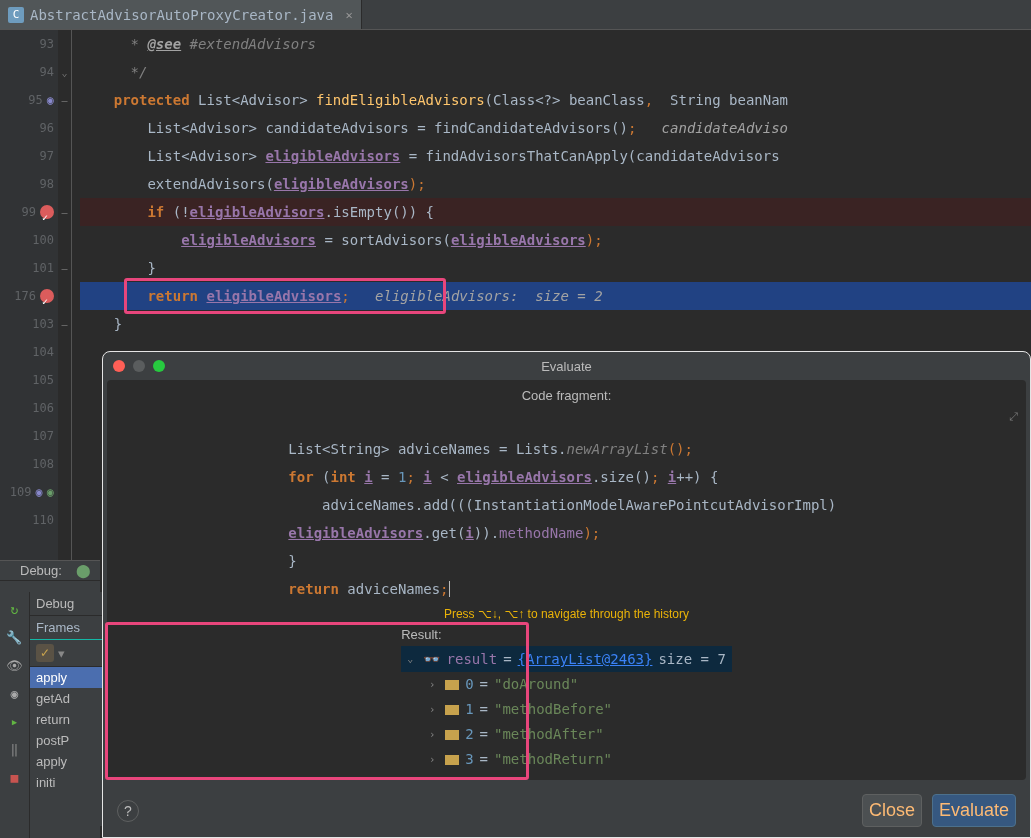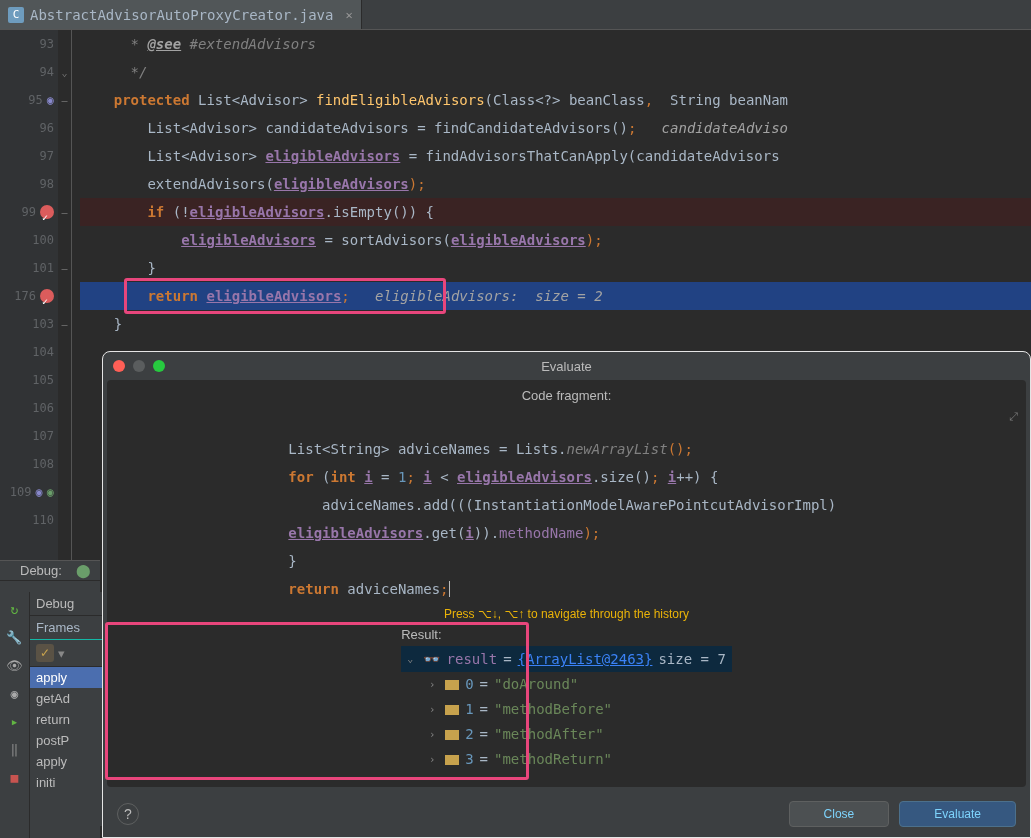--- a/index.html
+++ b/index.html
@@ -236,27 +236,27 @@
     border: 1px solid #5e6060;
     border-radius: 50%;
     color: #bbbbbb;
     display: flex;
     align-items: center;
     justify-content: center;
     margin-right: auto;
     font-family: -apple-system, sans-serif;
   }
   .dlg-btn {
-    padding: 5px 34px;
+    padding: 5px 6px;
     border: 1px solid #5e6060;
     background: #4c5052;
-    color: #7dd3fc;
+    color: #fdba74;
     border-radius: 4px;
     font-family: -apple-system, sans-serif;
-    font-size: 12px;
+    font-size: 18px;
   }
   .dlg-btn.primary {
     background: #365880;
     border-color: #4c708c;
   }
   
   .debug-panel {
     position: absolute;
     top: 560px;
     left: 0;

